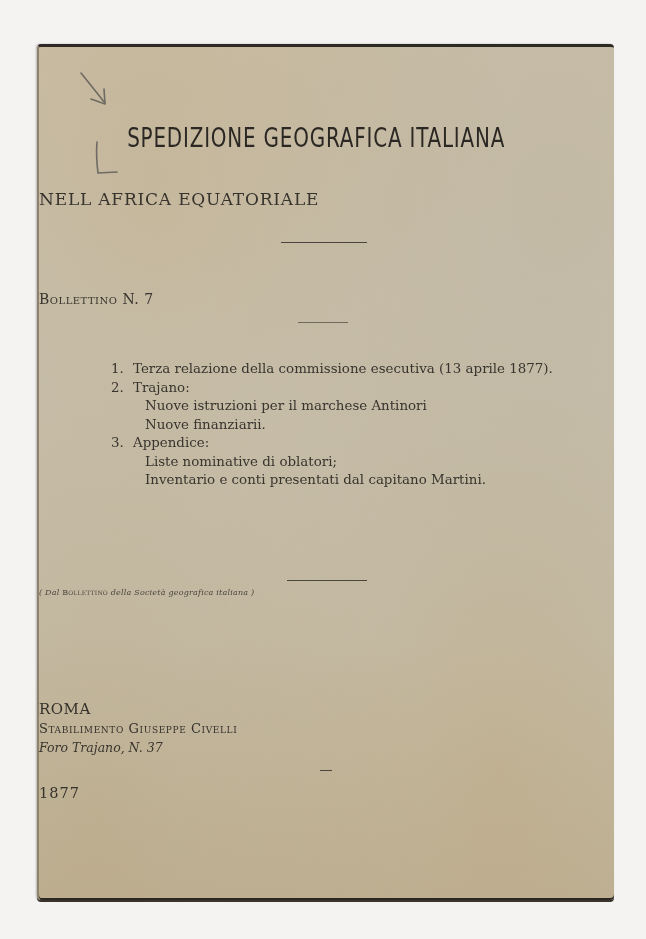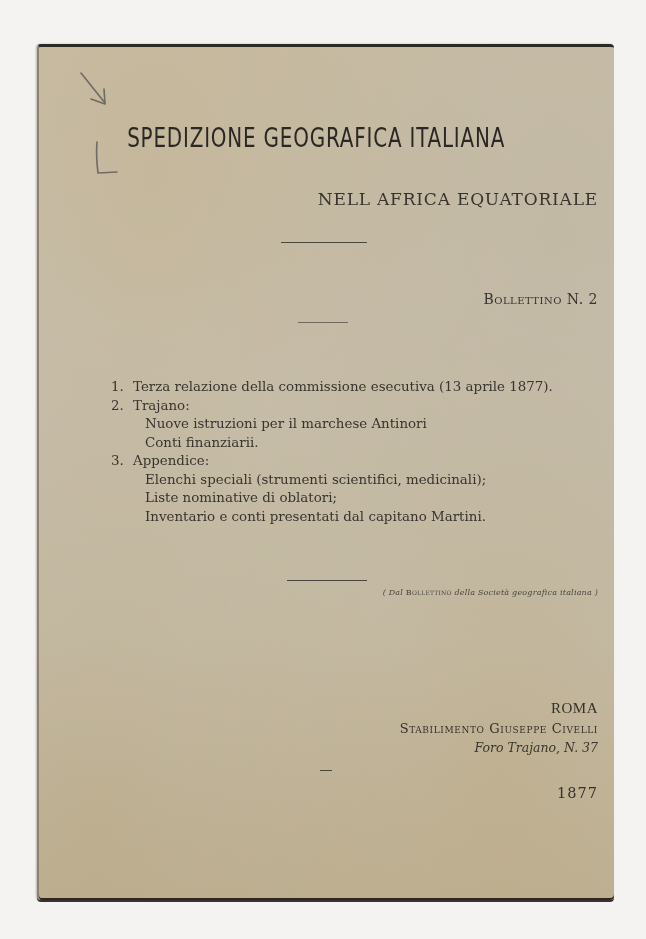--- a/index.html
+++ b/index.html
@@ -20,21 +20,21 @@
       radial-gradient(ellipse at 10% 90%, rgba(180,155,105,0.30), transparent 45%),
       radial-gradient(ellipse at 90% 20%, rgba(175,160,130,0.25), transparent 50%),
       linear-gradient(180deg, #c9c0ac 0%, #c8c2b3 40%, #c6bfae 70%, #bfb39a 100%);
     border-radius: 4px;
     box-shadow: 0 -2px 0 #2b2722 inset, 0 2px 0 #3a342c, -1px 0 2px rgba(0,0,0,0.25);
     border-top: 3px solid #2d2924;
     border-left: 2px solid #8f826d;
     color: #2e2a25;
   }
   .abs { position: absolute; }
-  .center { left: 0; right: 16px; text-align: right; }
+  .center { left: 0; right: 0; text-align: left; }
   .title {
     top: 75px;
     font-family: "Liberation Sans Narrow", "DejaVu Sans Condensed", "Liberation Sans", sans-serif;
     font-stretch: condensed;
     font-size: 27px;
     letter-spacing: 1px;
     color: #2b2824;
     transform: scaleX(0.82);
     transform-origin: center;
     left: 40px; right: 0;
@@ -49,43 +49,43 @@
     height: 1px; background: #4a453d;
   }
   .bulletin {
     top: 244px;
     font-size: 14px;
     font-variant: small-caps;
     letter-spacing: 0.5px;
     color: #37332d;
   }
   .contents {
-    left: 72px; top: 331px;
+    left: 72px; top: 313px;
     font-size: 13.4px;
     line-height: 18.5px;
     color: #38342e;
   }
   .contents .num { display: inline-block; width: 22px; }
   .contents .sub { padding-left: 34px; }
   .source {
     top: 541px;
     font-size: 8px;
     font-style: italic;
     color: #4b463f;
     letter-spacing: 0.2px;
   }
   .source .sc { font-style: normal; font-variant: small-caps; }
   .city {
-    top: 653px; font-size: 15px; letter-spacing: 0.5px; color: #35312b; font-family: Liberation Serif, serif;
+    top: 653px; font-size: 15px; letter-spacing: 0.5px; color: #35312b;
   }
   .printer {
     top: 674px; font-size: 13px; font-variant: small-caps; letter-spacing: 0.6px; color: #35312b;
   }
   .address {
-    top: 693px; font-size: 12.5px; font-style: italic; color: #3a362f; margin-left: 41px;
+    top: 693px; font-size: 12.5px; font-style: italic; color: #3a362f;
   }
   .year {
     top: 738px; font-size: 14.5px; letter-spacing: 1px; color: #35312b;
   }
   .pencil { position: absolute; }
 </style>
 </head>
 <body>
 
 <div class="cover">
@@ -96,37 +96,36 @@
   </svg>
   <svg class="pencil" style="left:54px; top:92px;" width="30" height="40" viewBox="0 0 30 40">
     <path d="M4 3 C3 14, 4 26, 5 34 L24 33" stroke="#6f6a62" stroke-width="1.6" fill="none" stroke-linecap="round"></path>
   </svg>
 
   <div class="abs title">SPEDIZIONE GEOGRAFICA ITALIANA</div>
   <div class="abs center subtitle">NELL AFRICA EQUATORIALE</div>
 
   <div class="abs rule" style="left:242px; top:195px; width:86px;"></div>
 
-  <div class="abs center bulletin">Bollettino N. 2</div>
+  <div class="abs center bulletin">Bollettino N. 7</div>
 
   <div class="abs rule" style="left:259px; top:275px; width:50px; opacity:0.7;"></div>
 
   <div class="abs contents">
     <div>
       <span class="num">1.</span><span>Terza relazione della commissione esecutiva (13 aprile 1877).</span>
     </div>
     <div>
       <span class="num">2.</span><span>Trajano:</span>
     </div>
     <div class="sub">Nuove istruzioni per il marchese Antinori</div>
-    <div class="sub">Conti finanziarii.</div>
+    <div class="sub">Nuove finanziarii.</div>
     <div>
       <span class="num">3.</span><span>Appendice:</span>
     </div>
-    <div class="sub">Elenchi speciali (strumenti scientifici, medicinali);</div>
     <div class="sub">Liste nominative di oblatori;</div>
     <div class="sub">Inventario e conti presentati dal capitano Martini.</div>
   </div>
 
   <div class="abs rule" style="left:248px; top:533px; width:80px;"></div>
 
   <div class="abs center source">
     <span>( Dal </span><span class="sc">Bollettino</span><span> della Società geografica italiana )</span>
   </div>
 

